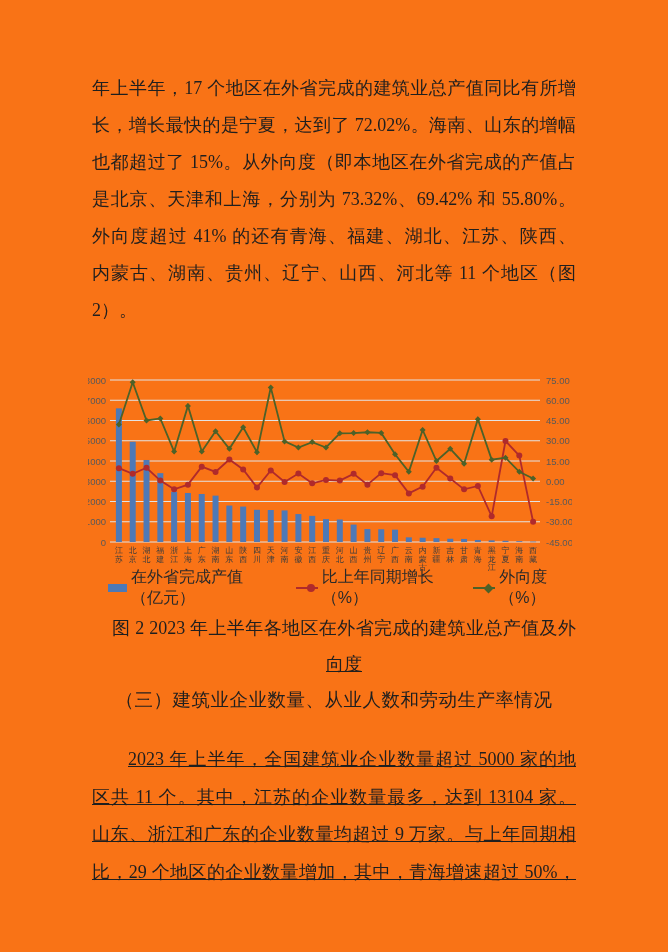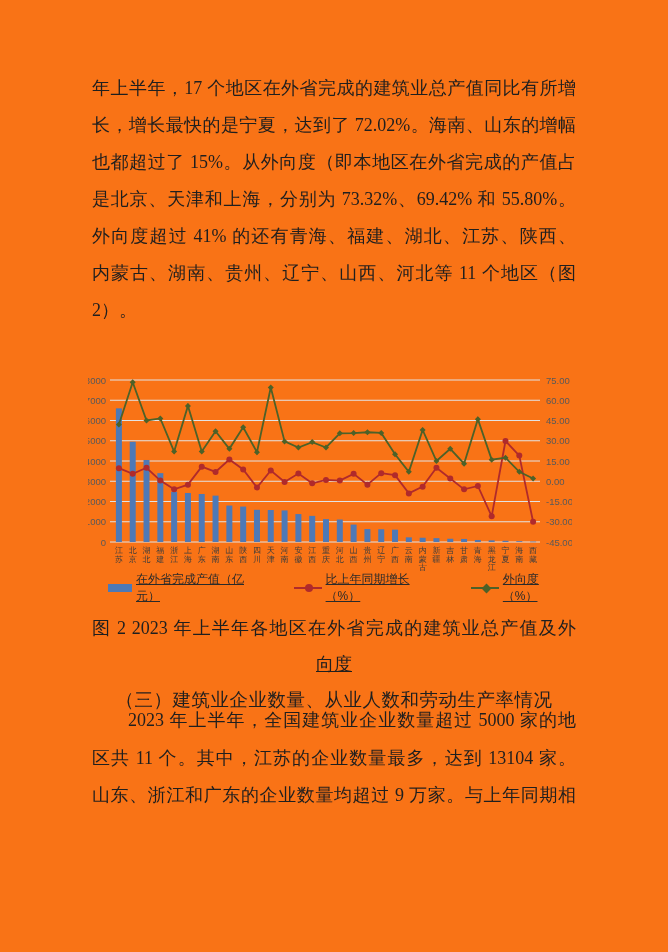--- a/index.html
+++ b/index.html
@@ -8,38 +8,38 @@
     font-family:"Liberation Serif","DejaVu Serif",serif;color:#1f1f1f;
   }
   .para{position:absolute;left:92px;width:484px;}
   .bline{
     font-size:18px;line-height:37px;height:37px;
     text-align:justify;text-align-last:justify;white-space:nowrap;
   }
   .bline.short{text-align-last:left;}
   .bline.indent{text-indent:36px;}
   #p1{top:70px;}
-  #p2{top:702px;}
+  #p2{top:741px;text-decoration:underline;}
   #p2 .bline{line-height:37.5px;height:37.5px;}
   .caption{top:610px;}
-  .caption .bline{line-height:36px;height:36px;}
+  .caption .bline{line-height:36px;height:36px;margin-left:20px;}
   .centerline{text-align:center;text-align-last:center;text-decoration:underline;}
   .heading{
     position:absolute;left:92px;top:682px;width:484px;height:37px;
     font-size:18.5px;line-height:37px;font-weight:normal;text-align:center;
     letter-spacing:0.5px;
   }
   .chart{position:absolute;left:88px;top:372px;width:484px;height:236px;}
   #chart-svg{position:absolute;left:0;top:0;}
   .tick{font-family:"Liberation Sans","DejaVu Sans",sans-serif;font-size:9.5px;fill:#595959;}
   .cat{font-family:"Liberation Sans","DejaVu Sans",sans-serif;font-size:8px;fill:#3d3d3d;}
   .legend{
     position:absolute;left:20px;right:4px;top:206px;height:20px;
     display:flex;justify-content:center;align-items:center;gap:36px;
-    font-family:"Liberation Sans","DejaVu Sans",sans-serif;font-size:12px;color:#2a2a2a;text-decoration:underline;
+    font-family:"Liberation Sans","DejaVu Sans",sans-serif;font-size:16px;color:#2a2a2a;
   }
   .lg-item{display:flex;align-items:center;gap:4px;}
   .sw-bar{display:inline-block;width:26px;height:8px;}
   .sw-line{position:relative;display:inline-block;width:30px;height:2px;}
   .sw-dot{position:absolute;left:11px;top:-3px;width:8px;height:8px;border-radius:50%;}
   .sw-diamond{position:absolute;left:12px;top:-2.5px;width:7px;height:7px;transform:rotate(45deg);}
 </style>
 </head>
 <body>
 
@@ -235,15 +235,16 @@
     <div class="bline">图 2 2023 年上半年各地区在外省完成的建筑业总产值及外</div>
     <div class="bline centerline">向度</div>
   </div>
 
   <div class="heading">（三）建筑业企业数量、从业人数和劳动生产率情况</div>
 
   <div class="para" id="p2">
       <div class="bline indent">2023 年上半年，全国建筑业企业数量超过 5000 家的地</div>
       <div class="bline">区共 11 个。其中，江苏的企业数量最多，达到 13104 家。</div>
       <div class="bline">山东、浙江和广东的企业数量均超过 9 万家。与上年同期相</div>
+      <div class="bline">比，29 个地区的企业数量增加，其中，青海增速超过 50%，</div>
     </div>
 
 </div>
 
 </body></html>

